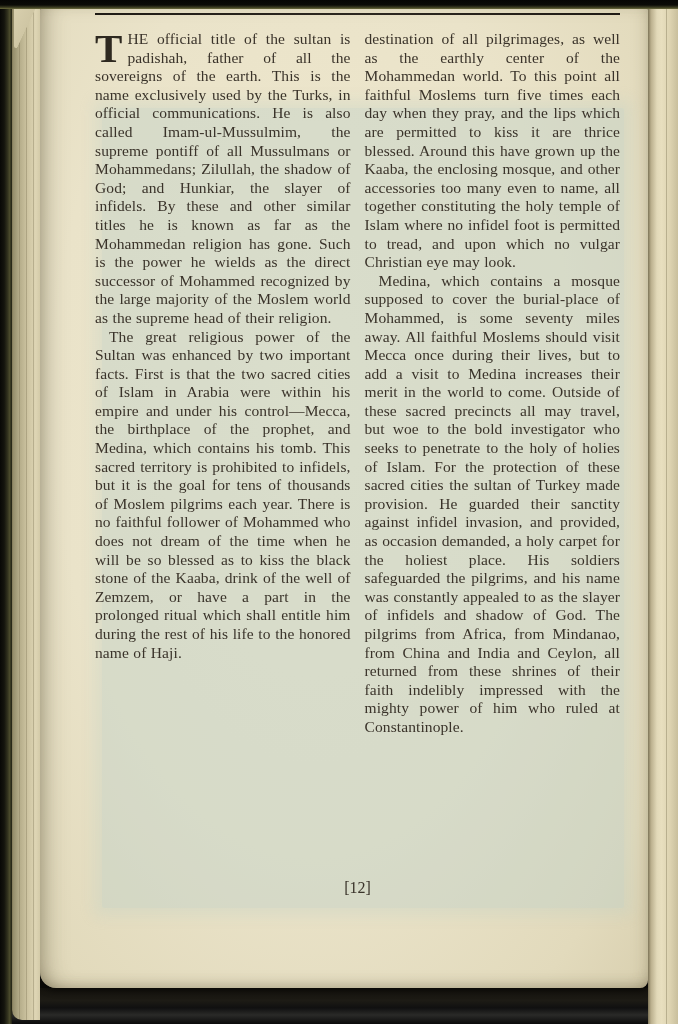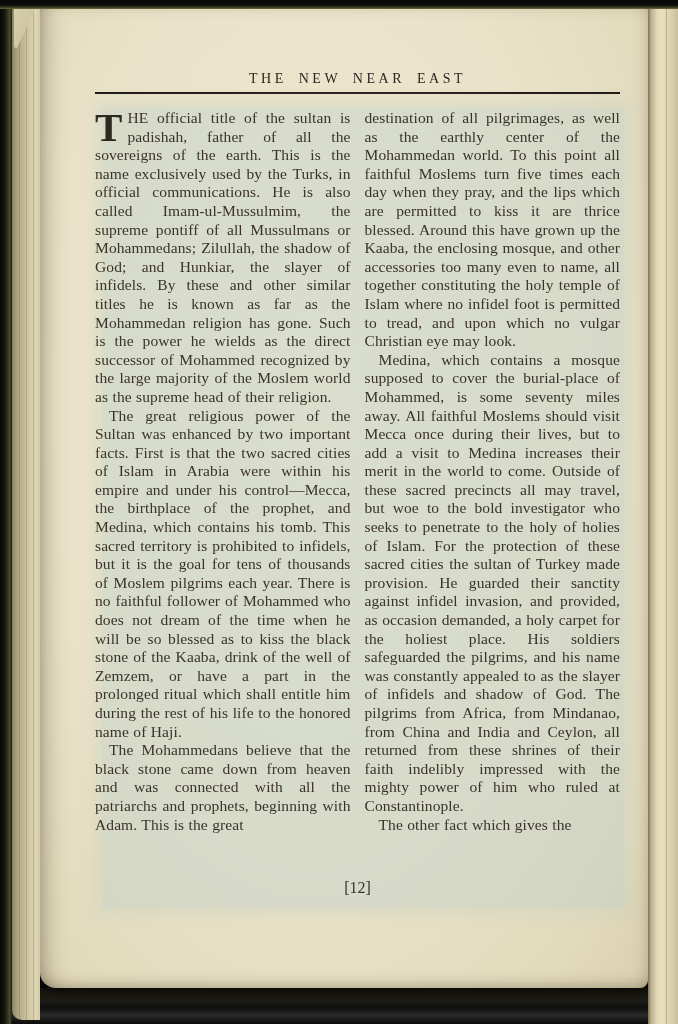--- a/index.html
+++ b/index.html
@@ -116,34 +116,31 @@
   <div class="left-page-edges"></div>
   <div class="corner-fold"></div>
   <div class="right-stack">
     <div class="crease"></div>
   </div>
 
   <div class="page">
     <div class="scan-tint"></div>
 
     <div class="content">
-      <div class="running-head">THE NEW NEAR EAST</div>
       <div class="head-rule"></div>
 
 
       <div class="columns">
         <div class="col">
           <p class="para"><span class="dropcap">T</span><span>HE official title of the sultan is padishah, father of all the sovereigns of the earth. This is the name exclusively used by the Turks, in official communications. He is also called Imam-ul-Mussulmim, the supreme pontiff of all Mussulmans or Mohammedans; Zilullah, the shadow of God; and Hunkiar, the slayer of infidels. By these and other similar titles he is known as far as the Mohammedan religion has gone. Such is the power he wields as the direct successor of Mohammed recognized by the large majority of the Moslem world as the supreme head of their religion.</span></p>
           <p class="para indent">The great religious power of the Sultan was enhanced by two important facts. First is that the two sacred cities of Islam in Arabia were within his empire and under his control—Mecca, the birthplace of the prophet, and Medina, which contains his tomb. This sacred territory is prohibited to infidels, but it is the goal for tens of thousands of Moslem pilgrims each year. There is no faithful follower of Mohammed who does not dream of the time when he will be so blessed as to kiss the black stone of the Kaaba, drink of the well of Zemzem, or have a part in the prolonged ritual which shall entitle him during the rest of his life to the honored name of Haji.</p>
-          <p class="para indent">The Mohammedans believe that the black stone came down from heaven and was connected with all the patriarchs and prophets, beginning with Adam. This is the great</p>
         </div>
         <div class="col">
           <p class="para">destination of all pilgrimages, as well as the earthly center of the Mohammedan world. To this point all faithful Moslems turn five times each day when they pray, and the lips which are permitted to kiss it are thrice blessed. Around this have grown up the Kaaba, the enclosing mosque, and other accessories too many even to name, all together constituting the holy temple of Islam where no infidel foot is permitted to tread, and upon which no vulgar Christian eye may look.</p>
           <p class="para indent">Medina, which contains a mosque supposed to cover the burial-place of Mohammed, is some seventy miles away. All faithful Moslems should visit Mecca once during their lives, but to add a visit to Medina increases their merit in the world to come. Outside of these sacred precincts all may travel, but woe to the bold investigator who seeks to penetrate to the holy of holies of Islam. For the protection of these sacred cities the sultan of Turkey made provision. He guarded their sanctity against infidel invasion, and provided, as occasion demanded, a holy carpet for the holiest place. His soldiers safeguarded the pilgrims, and his name was constantly appealed to as the slayer of infidels and shadow of God. The pilgrims from Africa, from Mindanao, from China and India and Ceylon, all returned from these shrines of their faith indelibly impressed with the mighty power of him who ruled at Constantinople.</p>
-          <p class="para indent">The other fact which gives the</p>
         </div>
       </div>
 
       <div class="folio">[12]</div>
     </div>
   </div>
 
   <div class="top-edge"></div>
 </div>
 

